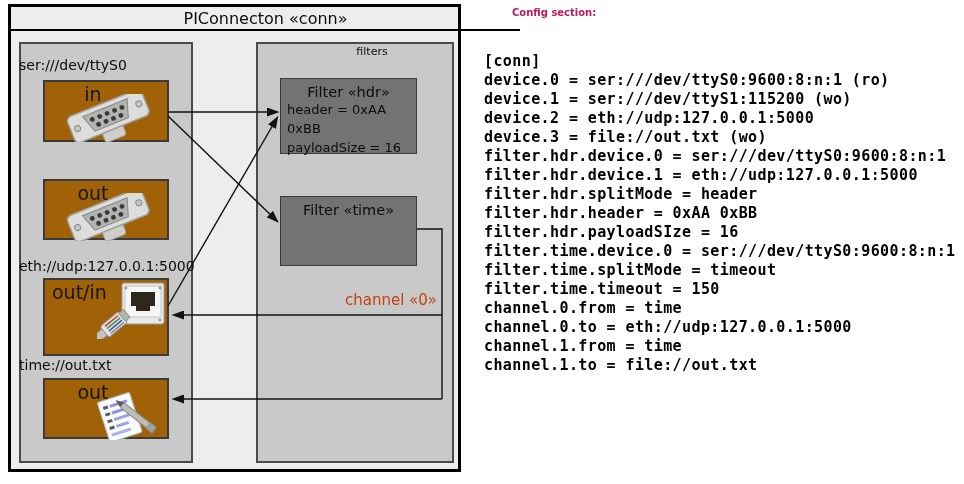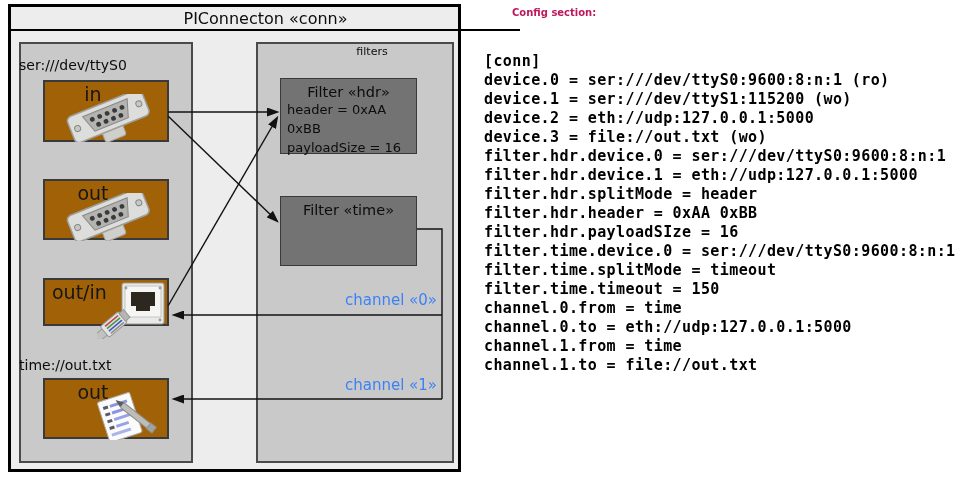--- a/index.html
+++ b/index.html
@@ -52,21 +52,21 @@
   .filter-hdr  { top:78px;  height:76px; }
   .filter-time { top:196px; height:70px; }
   .filter-title { text-align:center; margin-top:5px; font-size:14.5px; color:#0c0c0c; }
   .filter-attrs {
     margin:0 0 0 6px; font-size:13px; line-height:19px;
     white-space:pre-line; color:#0c0c0c;
   }
   
   .chan {
     position:absolute; left:300px; width:137px; text-align:right;
-    font-size:15px; color:#3b82f6;
+    font-size:15px; color:#c2410c;
   }
   .chan-0 { top:291px; }
   .chan-1 { top:376px; }
   
   .wires { position:absolute; left:0; top:0; width:964px; height:484px; pointer-events:none; }
   
   .config-heading {
     position:absolute; left:512px; top:7px;
     font-family:"DejaVu Sans", sans-serif; font-weight:bold; font-size:10px; color:#be185d;
   }
@@ -127,21 +127,22 @@
         <circle cx="36" cy="26" r="2.4" fill="#3a3a3e"></circle>
           <circle cx="44" cy="26" r="2.4" fill="#3a3a3e"></circle>
         <circle cx="52" cy="26" r="2.4" fill="#3a3a3e"></circle>
           <circle cx="60" cy="26" r="2.4" fill="#3a3a3e"></circle>
         <circle cx="15" cy="22" r="3" fill="#c7c7c3" stroke="#87878a"></circle>
         <circle cx="81" cy="22" r="3" fill="#c7c7c3" stroke="#87878a"></circle>
       </g>
     </svg>
   </div>
 
-  <div class="dev-box" style="top:278px;height:48px">
+  <div class="dev-label" style="top:258px">eth://udp:127.0.0.1:5000</div>
+  <div class="dev-box" style="top:278px;height:78px">
     <span class="role role-left">out/in</span>
     <svg class="dev-icon" style="left:52px;top:1px" width="72" height="58" viewBox="0 0 72 58">
       <rect x="25" y="2" width="42" height="41" rx="2" fill="#e9e9e7" stroke="#9a9a98"></rect>
       <rect x="28" y="5" width="36" height="31" fill="#f5f5f3" stroke="#c4c4c2"></rect>
       <path d="M34 11 h24 v14 h-5 v5 h-14 v-5 h-5 z" fill="#2c2820"></path>
       <circle cx="29" cy="7" r="1.4" fill="#9a9a98"></circle>
         <circle cx="63" cy="7" r="1.4" fill="#9a9a98"></circle>
       <circle cx="29" cy="39" r="1.4" fill="#9a9a98"></circle>
         <circle cx="63" cy="39" r="1.4" fill="#9a9a98"></circle>
       <g transform="rotate(-40 16 44)">
@@ -201,21 +202,20 @@
       <path d="M168,112 H277" marker-end="url(#arr)"></path>
       <path d="M168,116 L277,221" marker-end="url(#arr)"></path>
       <path d="M168,306 L277,118" marker-end="url(#arr)"></path>
       <path d="M417,229 H442 V399"></path>
       <path d="M442,315 H174" marker-end="url(#arr)"></path>
       <path d="M442,399 H174" marker-end="url(#arr)"></path>
     </g>
   </svg>
 
   <div class="chan chan-0">channel «0»</div>
-  <div class="chan chan-1">channel «1»</div>
 
   <div class="config-heading">Config section:</div>
   <pre class="config-body">[conn]
 device.0 = ser:///dev/ttyS0:9600:8:n:1 (ro)
 device.1 = ser:///dev/ttyS1:115200 (wo)
 device.2 = eth://udp:127.0.0.1:5000
 device.3 = file://out.txt (wo)
 filter.hdr.device.0 = ser:///dev/ttyS0:9600:8:n:1
 filter.hdr.device.1 = eth://udp:127.0.0.1:5000
 filter.hdr.splitMode = header

